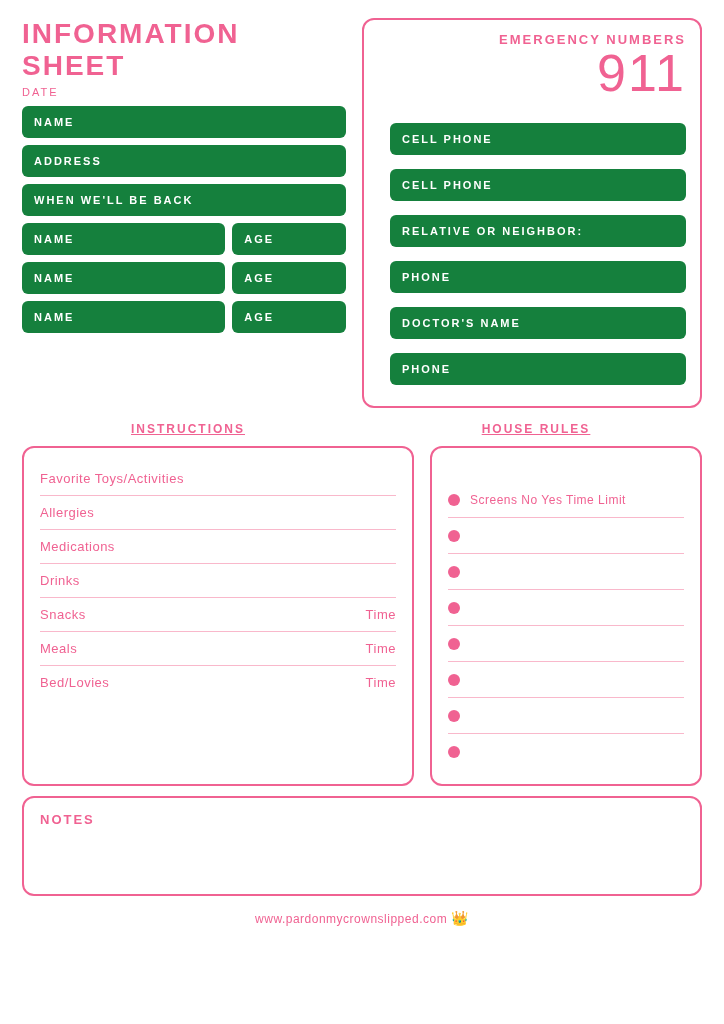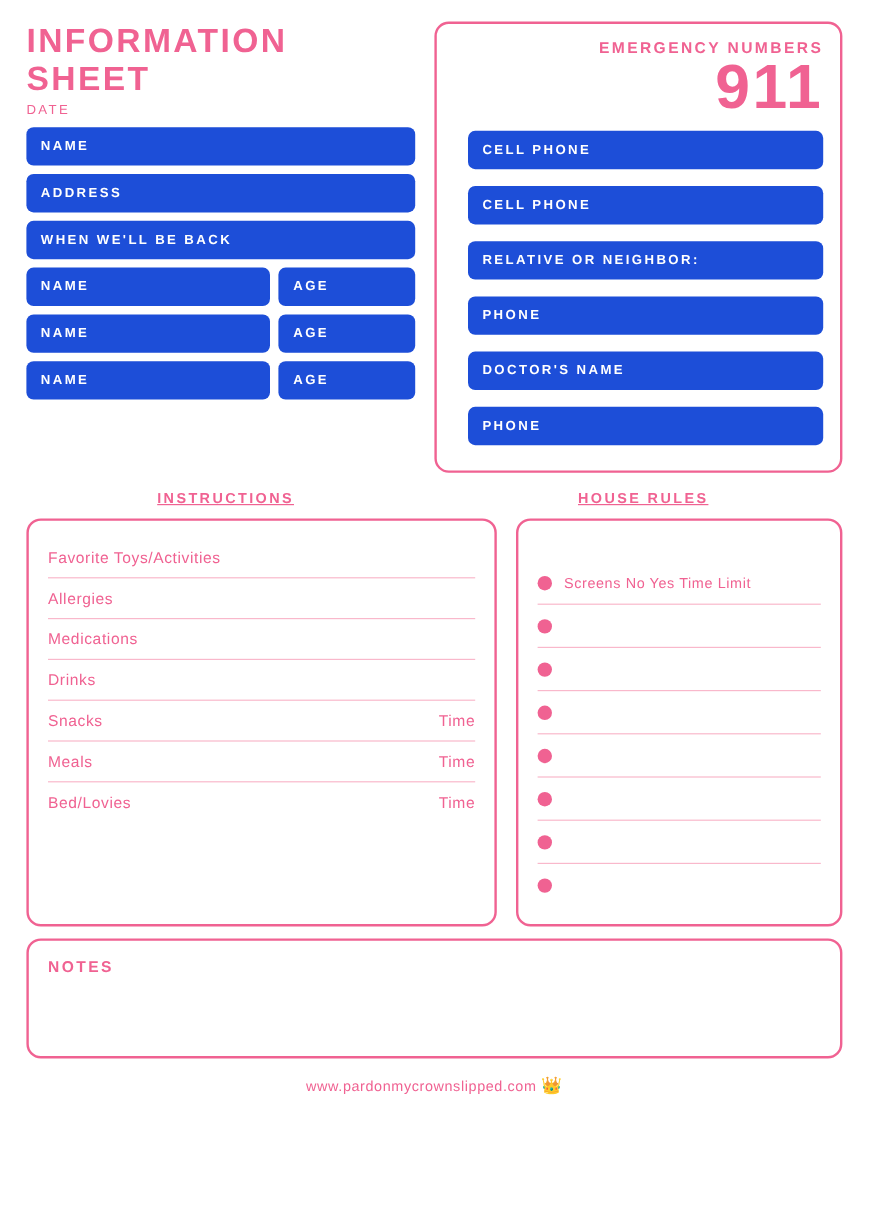--- a/index.html
+++ b/index.html
@@ -47,21 +47,21 @@
 
     .date-label {
       font-size: 11px;
       color: #f06292;
       letter-spacing: 2px;
       text-transform: uppercase;
       margin-bottom: 8px;
     }
 
     .pink-bar {
-      background: #1d4ed8;
+      background: #15803d;
       border-radius: 6px;
       padding: 9px 12px;
       margin-bottom: 7px;
       color: #fff;
       font-size: 11px;
       letter-spacing: 2px;
       text-transform: uppercase;
       font-weight: bold;
       min-height: 32px;
       display: flex;
@@ -98,25 +98,25 @@
       font-weight: bold;
       color: #f06292;
       letter-spacing: 2px;
       text-transform: uppercase;
       text-align: center;
       margin-bottom: 0;
     }
 
     .emergency-number {
       font-size: 52px;
-      font-weight: bold;
+      font-weight: normal;
       color: #f06292;
       letter-spacing: 2px;
       line-height: 1;
-      margin-bottom: 10px;
+      margin-bottom: 24px;
       font-family: 'Arial Black', sans-serif;
     }
 
     .emergency-bars {
       width: 100%;
       display: flex;
       flex-direction: column;
       gap: 7px;
     }
 

